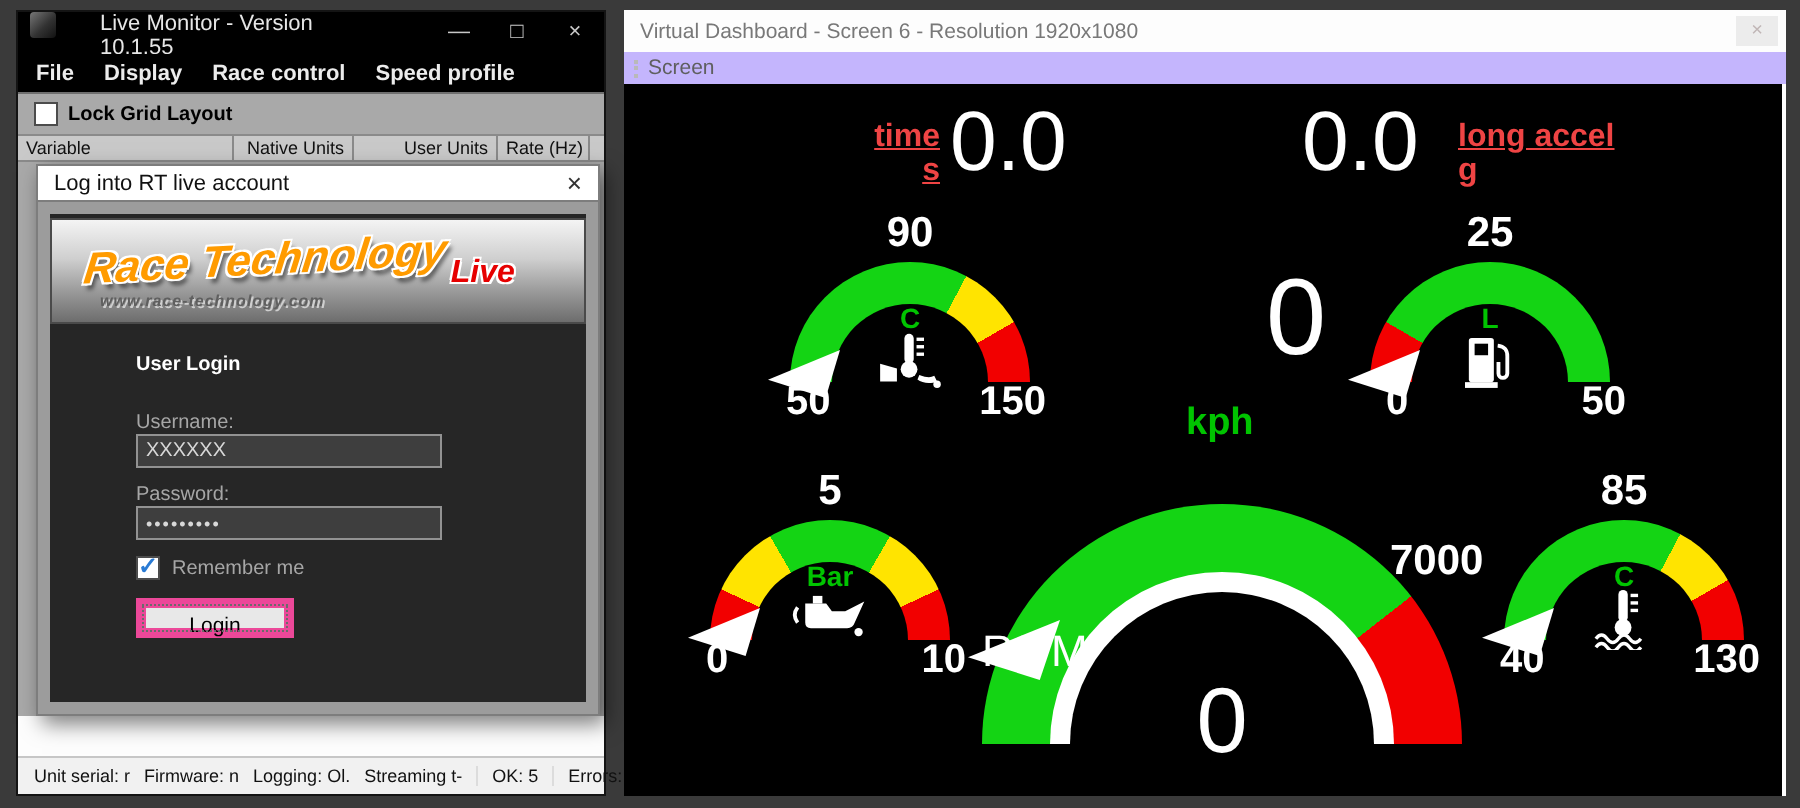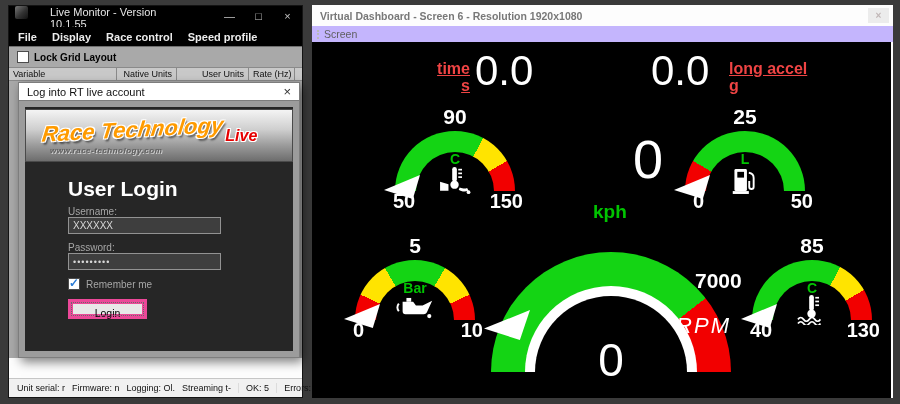--- a/index.html
+++ b/index.html
@@ -49,39 +49,39 @@
           border:1px solid #4a4a4a; overflow:hidden; }
   .logo-row { position:absolute; left:16px; top:7px; white-space:nowrap; }
   .logo-script { display:inline-block; font-style:italic; font-weight:bold; font-size:22px; color:#ff9b00;
                  transform:rotate(-3deg) skewX(-10deg);
                  text-shadow:-1px -1px 0 #fff, 1px -1px 0 #fff, -1px 1px 0 #fff, 1px 1px 0 #fff, 2px 3px 2px rgba(0,0,0,.55); }
   .logo-live { display:inline-block; font-style:italic; font-weight:bold; font-size:16px; color:#e60000;
                margin-left:2px; transform:translateY(4px);
                text-shadow:-1px -1px 0 #fff,1px -1px 0 #fff,-1px 1px 0 #fff,1px 1px 0 #fff; }
   .logo-url { position:absolute; left:24px; top:36px; font-size:8px; font-style:italic; font-weight:bold;
               color:#5f5f5f; text-shadow:1px 1px 0 #cfcfcf; letter-spacing:.5px; }
-  .dlg-heading { position:absolute; left:43px; top:70px; color:#fff; font-size:21px; font-weight:bold; }
+  .dlg-heading { position:absolute; left:43px; top:70px; color:#fff; font-size:10px; font-weight:bold; }
   .f-label { position:absolute; left:43px; color:#a6a6a6; font-size:10px; }
   .f-user-label { top:99px; } .f-pass-label { top:135px; }
   .f-input { position:absolute; left:43px; width:153px; height:17px; background:#3e3e3e;
              border:1px solid #929292; color:#d8d8d8; font-size:10px; padding:0 4px;
              font-family:"Liberation Sans", sans-serif; }
   .f-user-input { top:110px; } .f-pass-input { top:146px; letter-spacing:1px; font-size:9px; }
   .remember-row { position:absolute; left:43px; top:171px; display:flex; align-items:center; gap:6px; }
   .cb-check { position:absolute; left:0; top:-3px; color:#2a7bd4; font-size:12px; font-weight:bold; }
   .remember-label { color:#a6a6a6; font-size:10px; }
   .login-btn { position:absolute; left:43px; top:192px; width:79px; height:20px; background:#e8e8e8;
                border:5px solid #ec4899; outline:1px dotted #6b6b6b; outline-offset:-4px;
                font-size:10.5px; color:#000; text-align:center; line-height:18px;
                font-family:"Liberation Sans", sans-serif; }
 
   
   #vd { position:absolute; left:312px; top:5px; width:581px; height:393px; background:#fff; }
   .vd-titlebar { height:21px; background:#fdfdfd; display:flex; align-items:center;
-                 font-size:10.5px; color:#787878; padding:0 4px 0 8px;font-weight:bold; }
+                 font-size:10.5px; color:#787878; padding:0 4px 0 8px; }
   .vd-close { margin-left:auto; width:21px; height:15px; background:#ececec; color:#c0b6b6;
               text-align:center; font-size:10px; line-height:15px; }
   .vd-menubar { height:16px; background:#c4b5fd; font-size:10.5px; color:#5f5f5f;
                 display:flex; align-items:center; padding-left:5px; gap:5px; }
   .menu-grip { width:2px; height:9px; border-left:2px dotted #b9b9b9; }
   .vd-dash { position:absolute; left:0; top:37px; right:2px; bottom:0; background:#000; overflow:hidden; }
 
   
   .ro-value { position:absolute; color:#fff; font-size:42px; font-weight:400; line-height:1; }
   .ro-time-value { left:163px; top:8px; }
@@ -120,22 +120,22 @@
   .g-needle { position:absolute; left:-11px; top:70px; width:36px; height:24px; background:#fff;
               clip-path:polygon(0% 62%, 100% 0%, 80% 100%); }
 
   
   .rpm { position:absolute; left:179px; top:210px; width:240px; height:145px; }
   .rpm-arc { position:absolute; left:0; top:0; width:240px; height:120px; overflow:hidden; }
   .rpm-disc { position:absolute; width:240px; height:240px; border-radius:50%;
       background:conic-gradient(from 270deg, #14d414 0 142deg, #f20000 142deg 180deg, transparent 180deg 360deg); }
   .rpm-ring { position:absolute; left:34px; top:34px; width:172px; height:172px; border-radius:50%; background:#fff; }
   .rpm-hole { position:absolute; left:44px; top:44px; width:152px; height:152px; border-radius:50%; background:#000; }
-  .rpm-label { position:absolute; left:0; top:61px; width:100%; text-align:right;
-               color:#fff; font-size:22px; letter-spacing:2px;font-style:italic; }
+  .rpm-label { position:absolute; left:0; top:61px; width:100%; text-align:left;
+               color:#fff; font-size:22px; letter-spacing:2px; }
   .rpm-value { position:absolute; left:0; top:83px; width:100%; text-align:center;
                color:#fff; font-size:46px; line-height:1.1; }
   .rpm-needle { position:absolute; left:-7px; top:58px; width:46px; height:30px; background:#fff;
                 clip-path:polygon(0% 62%, 100% 0%, 78% 100%); }
 </style>
 </head>
 <body>
 
 <div id="canvas">
 

